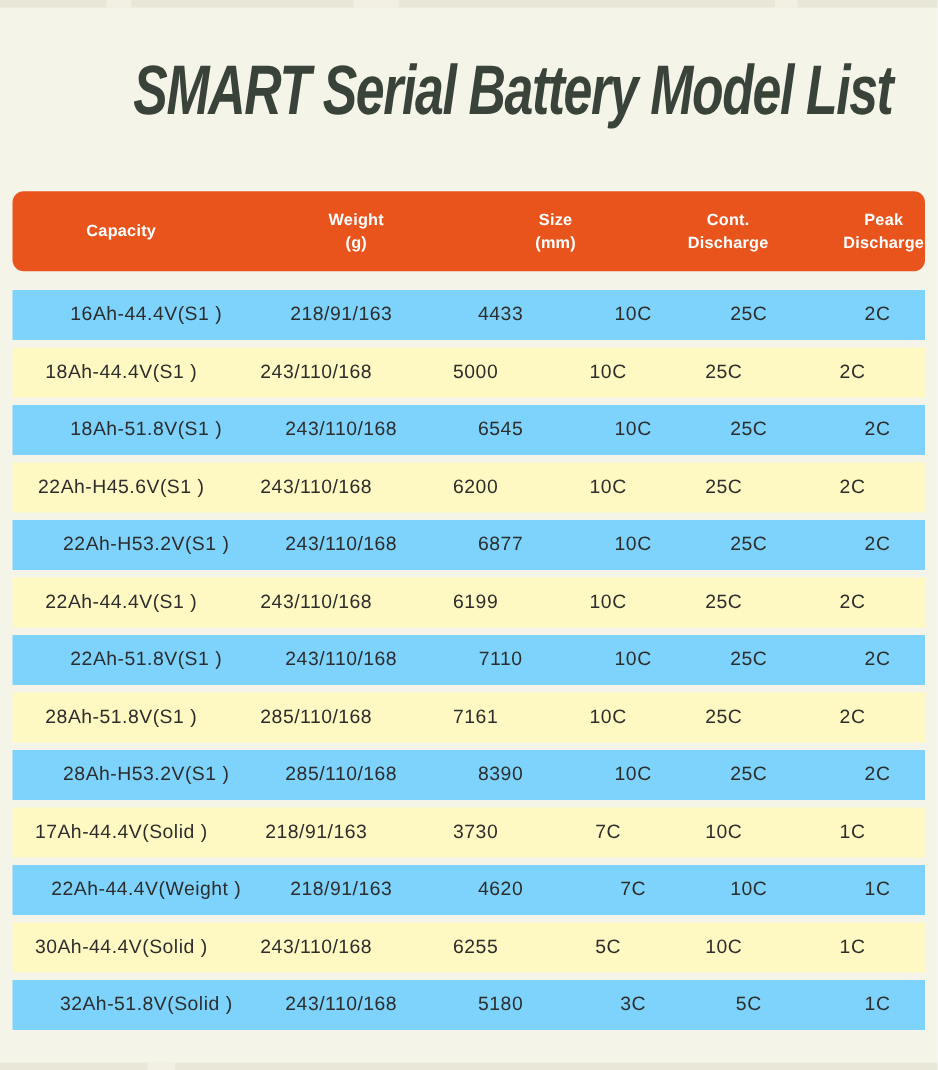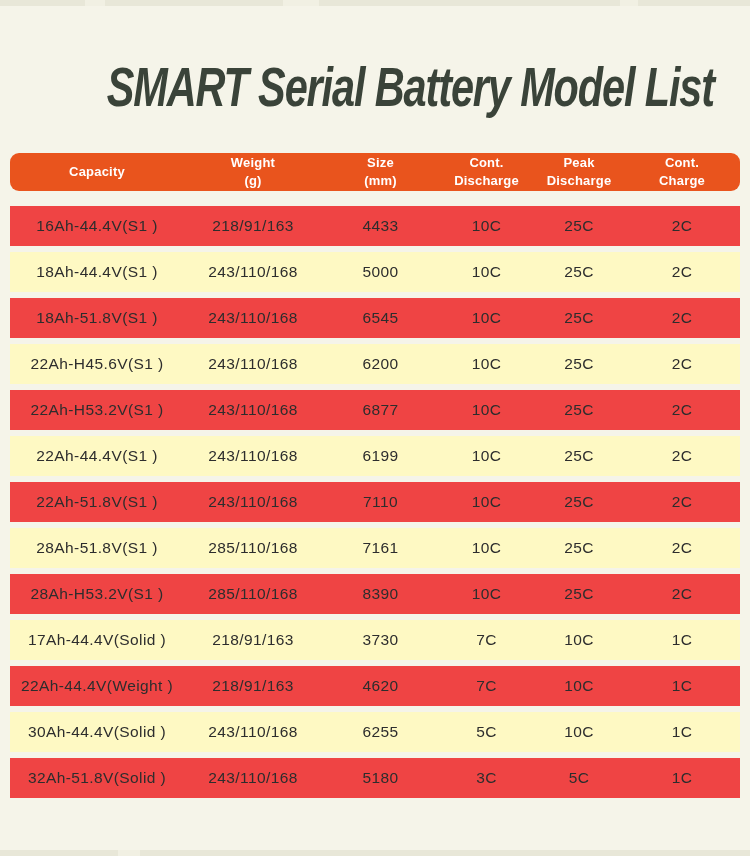--- a/index.html
+++ b/index.html
@@ -4,35 +4,35 @@
 <style>
   html,body{margin:0;padding:0;}
   body{width:750px;height:856px;font-family:"Liberation Sans","DejaVu Sans",sans-serif;}
   #app{position:relative;width:750px;height:856px;background:#F5F4E9;overflow:hidden;}
 
   .edge-strip{position:absolute;left:0;width:750px;height:6px;background:#E8E7D8;}
   .edge-strip.top{top:0;}
   .edge-strip.bottom{bottom:0;}
   .edge-notch{position:absolute;top:0;height:100%;background:#F1F0E3;}
 
-  .title-wrap{position:absolute;top:56px;left:0;width:750px;text-align:center;}
+  .title-wrap{position:absolute;top:41px;left:0;width:750px;text-align:center;}
   .title-inner{display:inline-block;transform:scaleX(0.74);transform-origin:50% 50%;
     font-weight:bold;font-style:italic;font-size:56px;line-height:1.1;
     letter-spacing:-1.5px;color:#3A4339;white-space:nowrap;}
 
   .table{position:absolute;left:10px;top:153px;width:730px;}
   .thead{display:grid;grid-template-columns:174px 138px 117px 95px 90px 116px;
-    height:38px;background:#E9541D;border-radius:9px;align-items:center;}
+    height:64px;background:#E9541D;border-radius:9px;align-items:center;gap:32px;}
   .th{color:#FFFFFF;font-size:13px;font-weight:bold;text-align:center;
     line-height:1.35;letter-spacing:.2px;white-space:pre-line;}
 
   .tbody{margin-top:15px;}
   .row{display:grid;grid-template-columns:174px 138px 117px 95px 90px 116px;
     height:40px;margin-bottom:6px;align-items:center;background:#fef9c3;}
-  .row.green{background:#ef4444;}
+  .row.green{background:#7dd3fc;padding-left:20px;}
   .td{font-size:15.5px;color:#2D2D2D;text-align:center;letter-spacing:.4px;}
 </style>
 </head>
 <body>
 
 <div id="app">
 
   <div class="edge-strip top">
     <span class="edge-notch" style="left:85px;width:20px;"></span>
     <span class="edge-notch" style="left:283px;width:36px;"></span>

